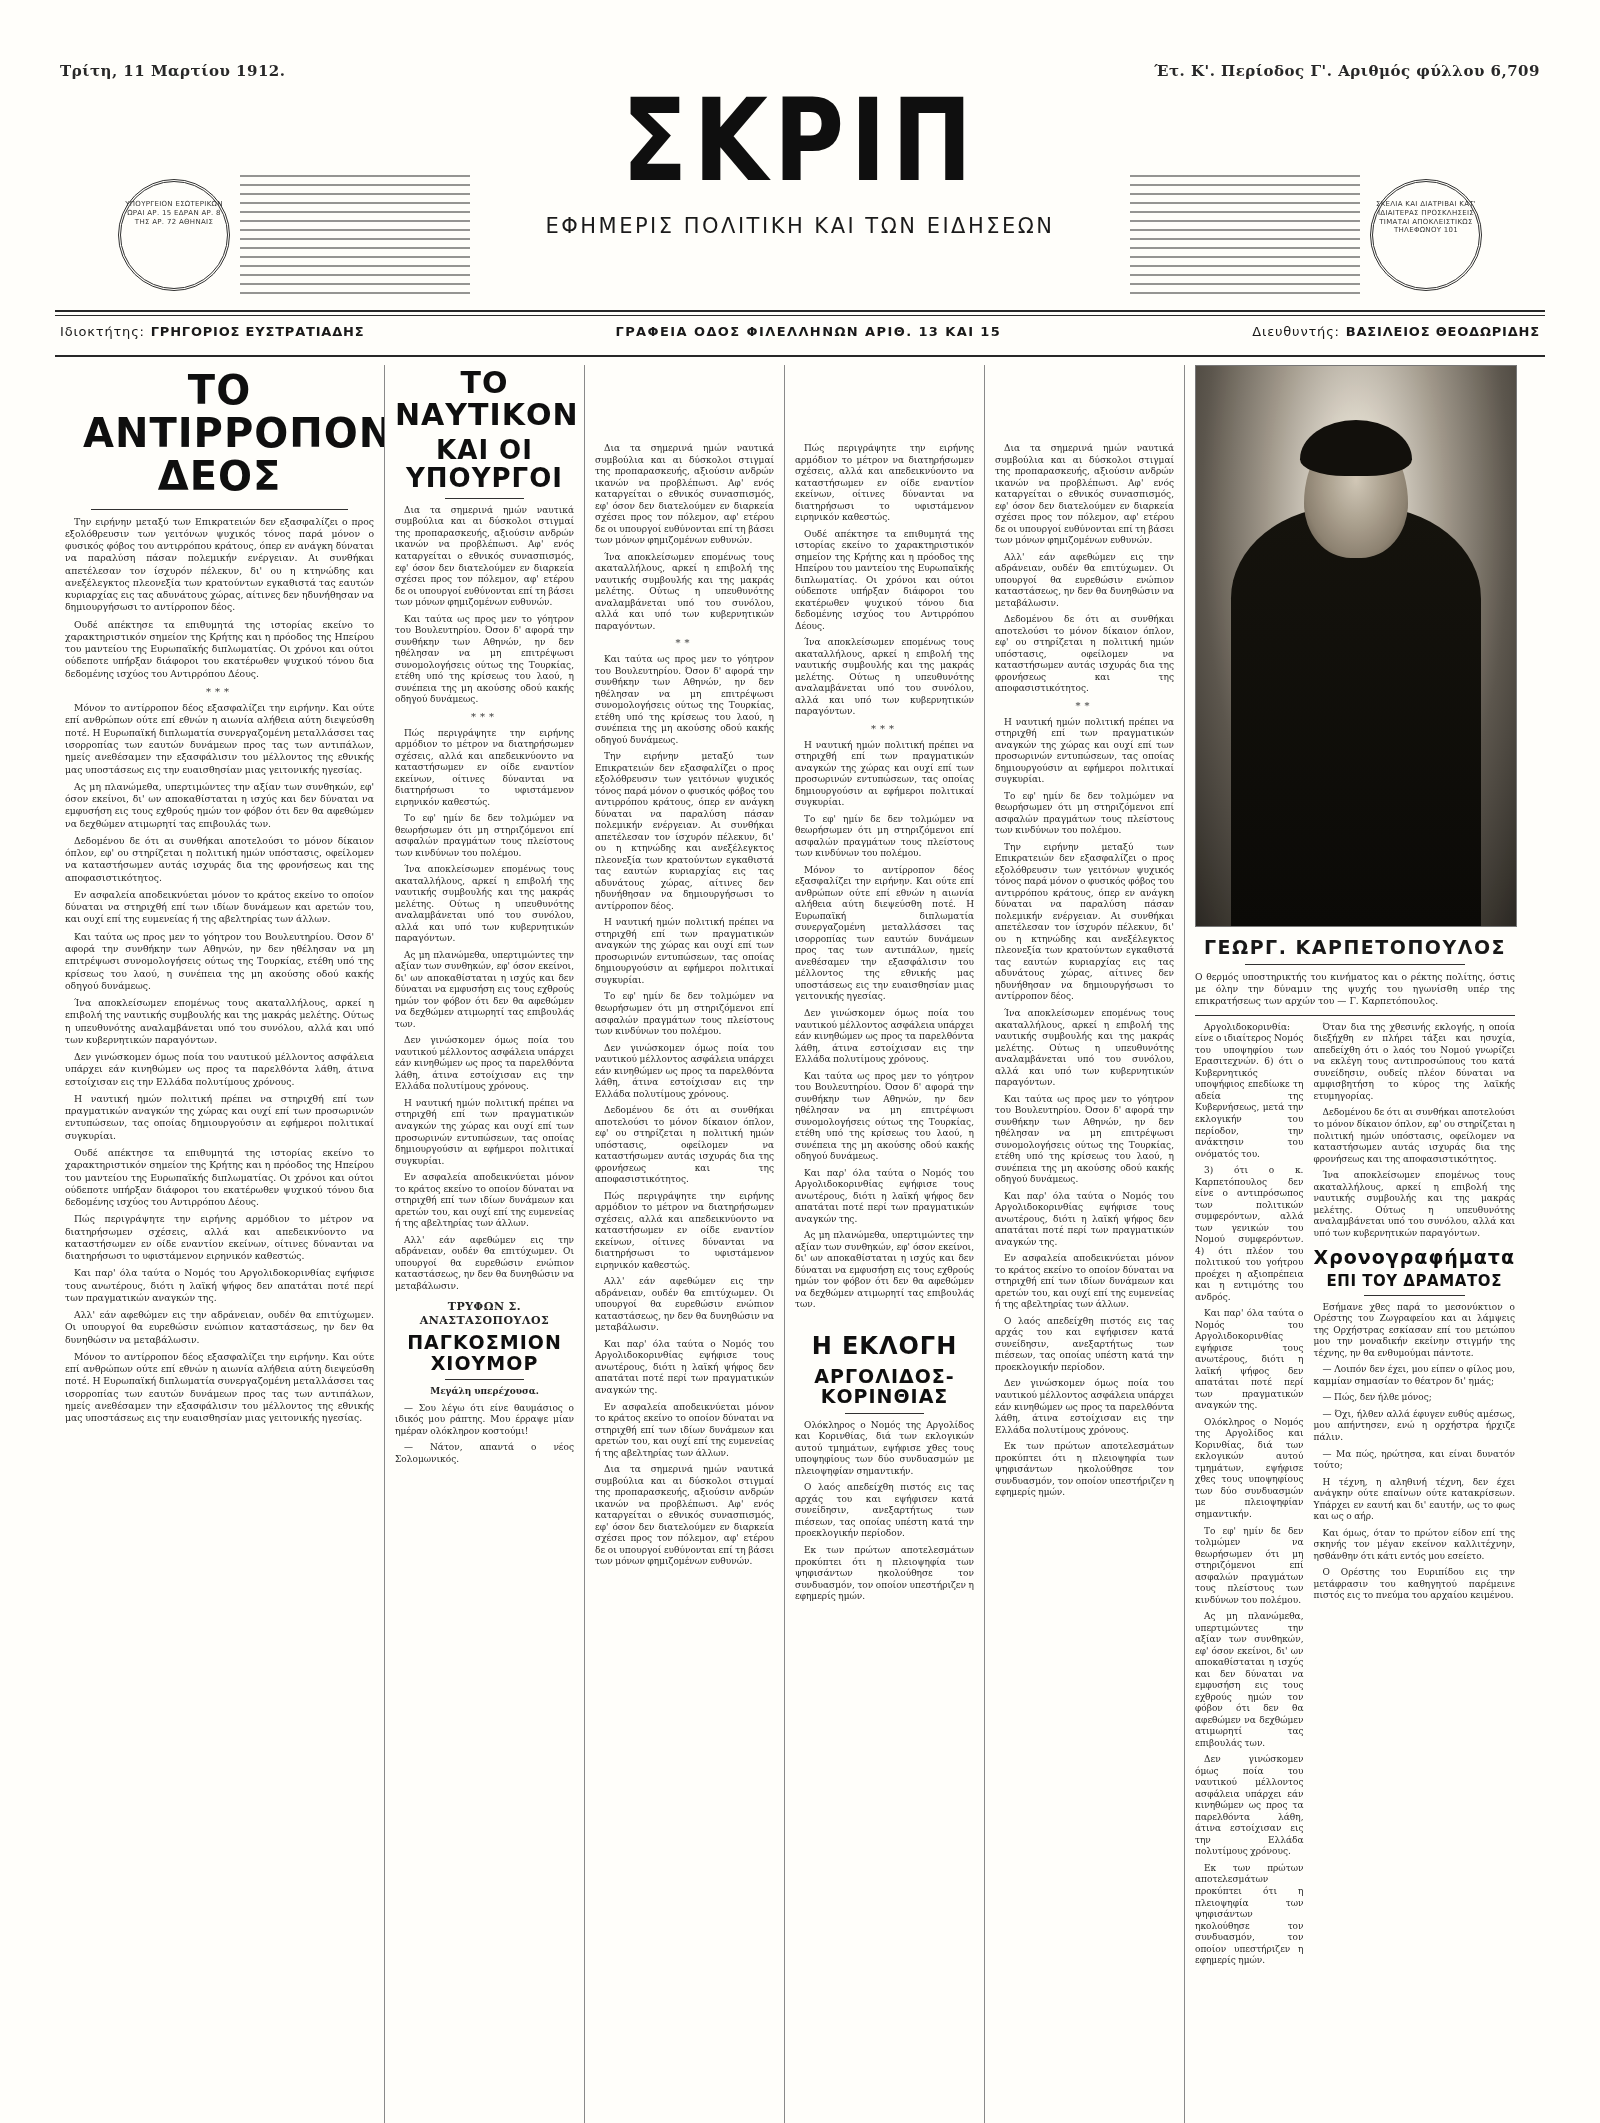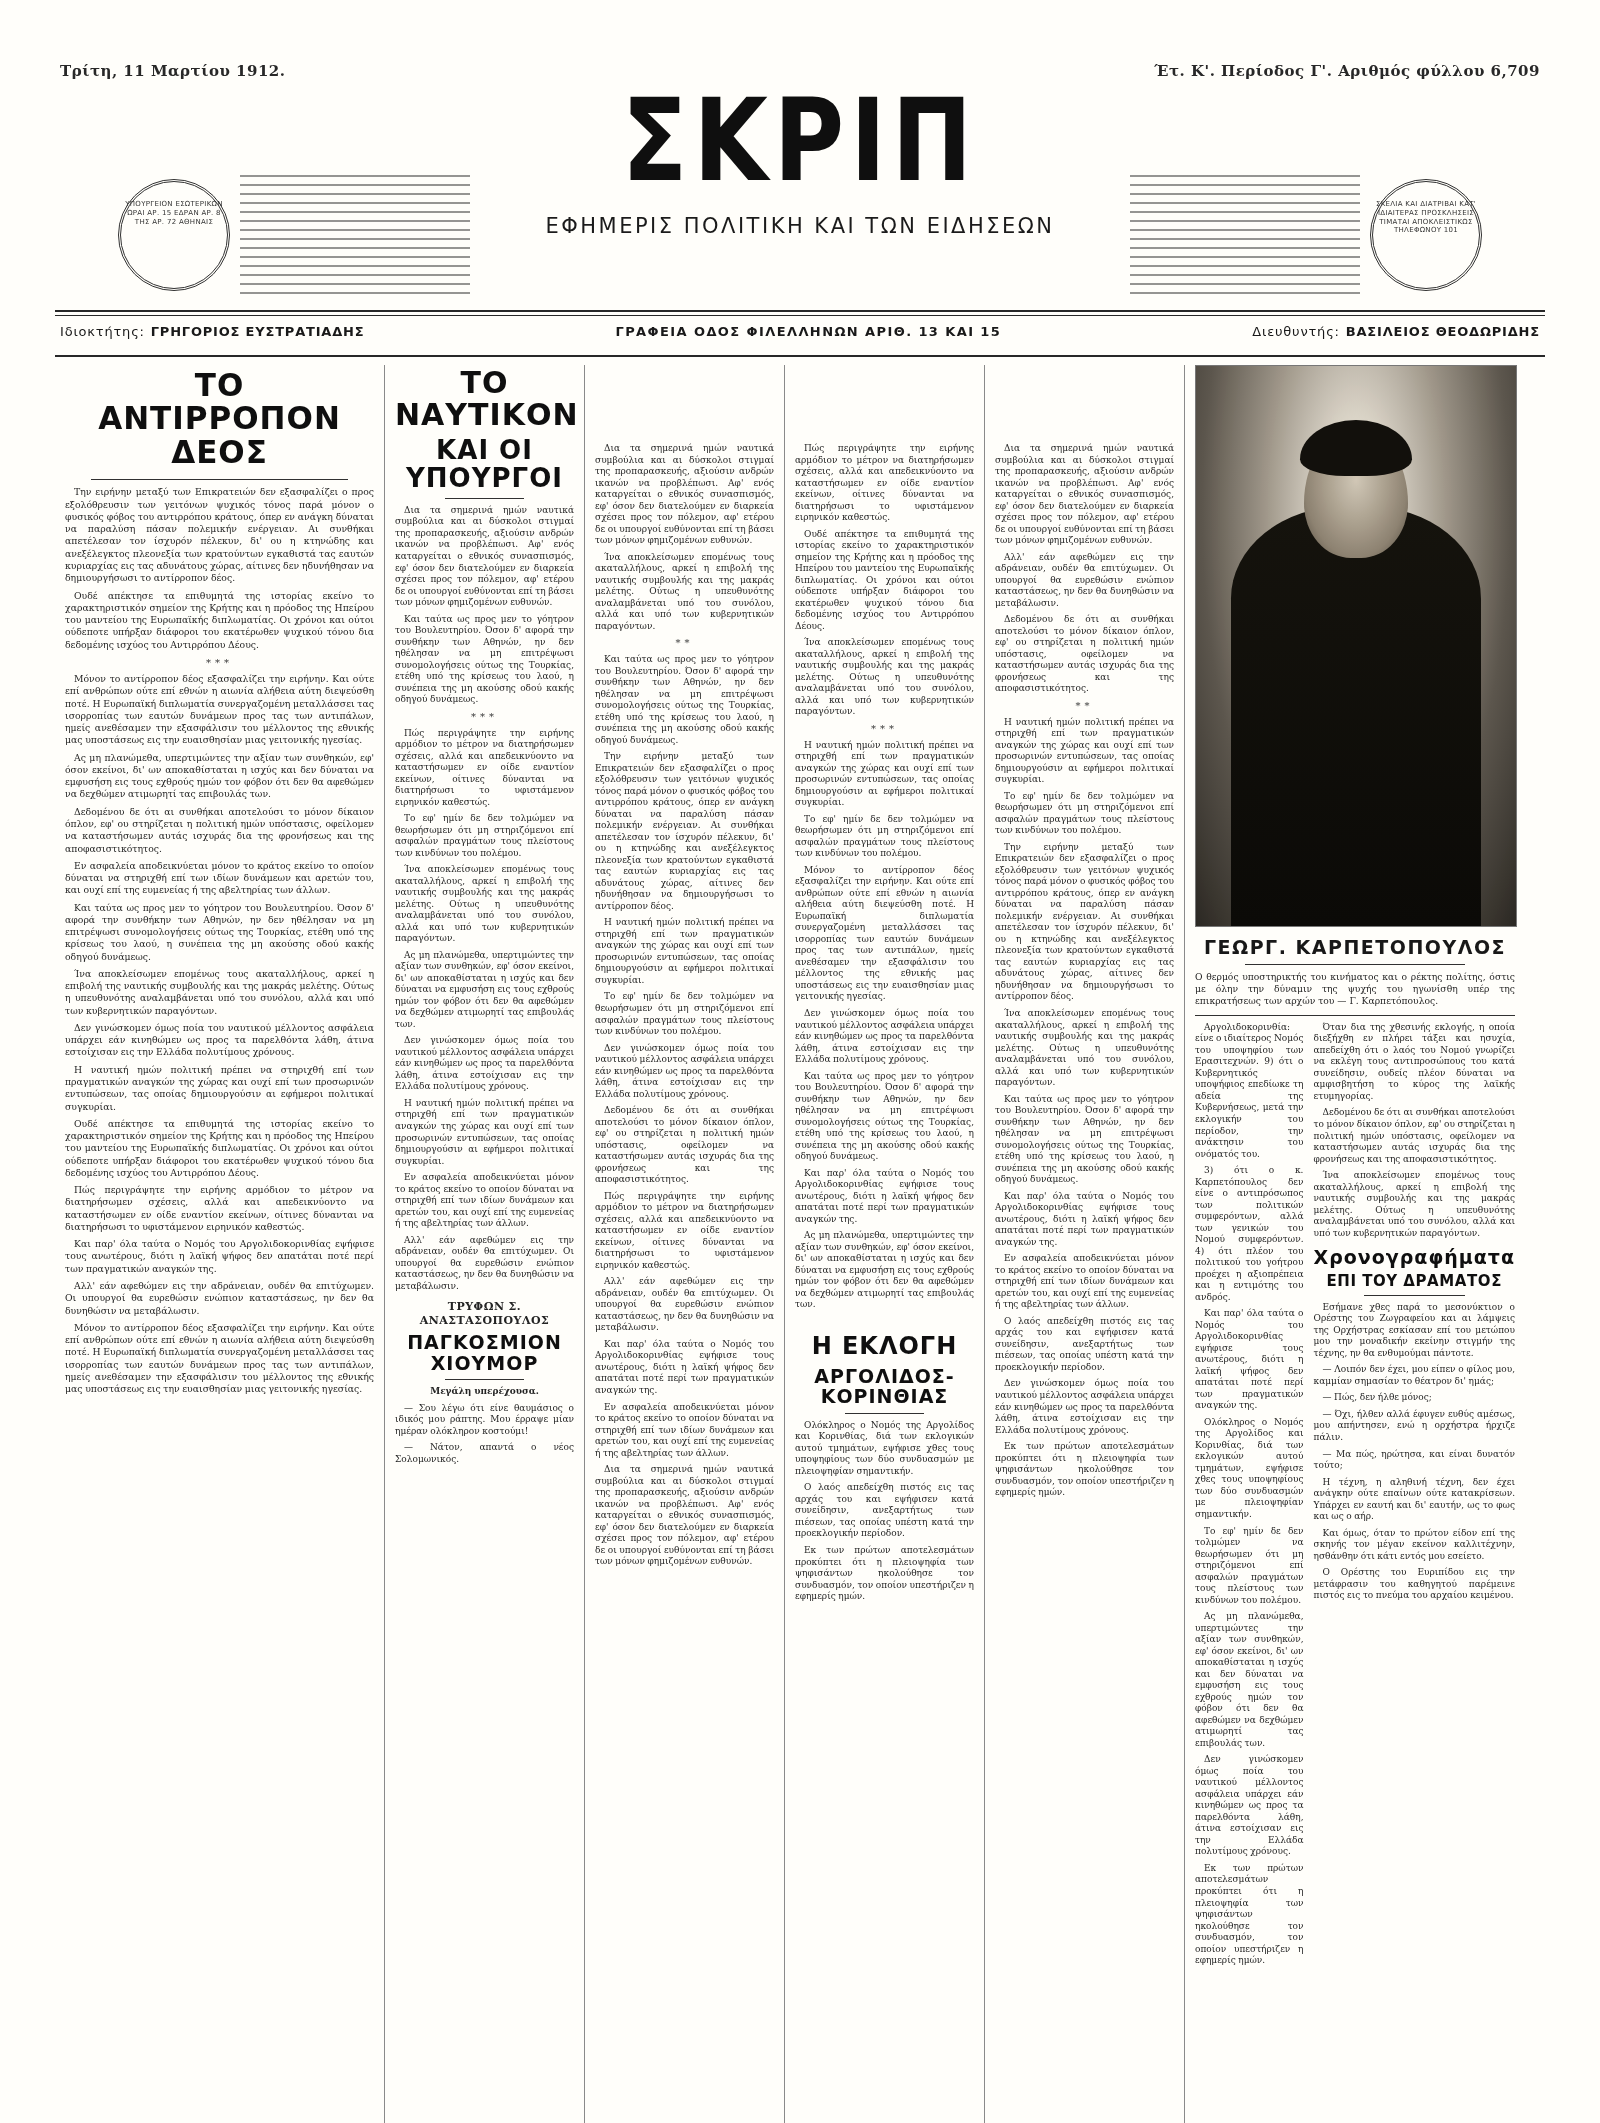--- a/index.html
+++ b/index.html
@@ -151,21 +151,21 @@
   .c6 { width: 200px; }
 
   .head {
     font-family: "DejaVu Sans", sans-serif;
     font-weight: bold;
     text-align: center;
     letter-spacing: 1px;
     color: #111;
     line-height: 1.08;
   }
-  .head.h1 { font-size: 31px; margin: 4px 18px 10px; }
+  .head.h1 { font-size: 40px; margin: 4px 18px 10px; }
   .head.h2 { font-size: 30px; margin: 2px 0 4px; }
   .head.h3 { font-size: 24px; margin: 2px 0 6px; }
   .head.h4 { font-size: 19px; margin: 4px 0 5px; }
   .head.h5 { font-size: 15px; margin: 4px 0 4px; letter-spacing: .6px;}
 
   .sep {
     border-top: 1.5px solid #333;
     margin: 6px 26px;
   }
   .sep.short { margin: 6px 50px; }
@@ -417,21 +417,21 @@
         </div>
         <div class="photo-caption">ΓΕΩΡΓ. ΚΑΡΠΕΤΟΠΟΥΛΟΣ</div>
         <div class="sep short"></div>
         <div class="caption-note">Ο θερμός υποστηρικτής του κινήματος και ο ρέκτης πολίτης, όστις με όλην την δύναμιν της ψυχής του ηγωνίσθη υπέρ της επικρατήσεως των αρχών του — Γ. Καρπετόπουλος.</div>
       </div>
 
       <div class="col-divider-h"></div>
 
       <div class="twocol-note">
         <div class="txt tight">
-          <p>Αργολιδοκορινθία: είνε ο ιδιαίτερος Νομός του υποψηφίου των Ερασιτεχνών. 9) ότι ο Κυβερνητικός υποψήφιος επεδίωκε τη αδεία της Κυβερνήσεως, μετά την εκλογικήν του περίοδον, την ανάκτησιν του ονόματός του.</p>
+          <p>Αργολιδοκορινθία: είνε ο ιδιαίτερος Νομός του υποψηφίου των Ερασιτεχνών. 6) ότι ο Κυβερνητικός υποψήφιος επεδίωκε τη αδεία της Κυβερνήσεως, μετά την εκλογικήν του περίοδον, την ανάκτησιν του ονόματός του.</p>
           <p>3) ότι ο κ. Καρπετόπουλος δεν είνε ο αντιπρόσωπος των πολιτικών συμφερόντων, αλλά των γενικών του Νομού συμφερόντων. 4) ότι πλέον του πολιτικού του γοήτρου προέχει η αξιοπρέπεια και η εντιμότης του ανδρός.</p>
           <p>Και παρ' όλα ταύτα ο Νομός του Αργολιδοκορινθίας εψήφισε τους ανωτέρους, διότι η λαϊκή ψήφος δεν απατάται ποτέ περί των πραγματικών αναγκών της.</p>
           <p>Ολόκληρος ο Νομός της Αργολίδος και Κορινθίας, διά των εκλογικών αυτού τμημάτων, εψήφισε χθες τους υποψηφίους των δύο συνδυασμών με πλειοψηφίαν σημαντικήν.</p>
           <p>Το εφ' ημίν δε δεν τολμώμεν να θεωρήσωμεν ότι μη στηριζόμενοι επί ασφαλών πραγμάτων τους πλείστους των κινδύνων του πολέμου.</p>
           <p>Ας μη πλανώμεθα, υπερτιμώντες την αξίαν των συνθηκών, εφ' όσον εκείνοι, δι' ων αποκαθίσταται η ισχύς και δεν δύναται να εμφυσήση εις τους εχθρούς ημών τον φόβον ότι δεν θα αφεθώμεν να δεχθώμεν ατιμωρητί τας επιβουλάς των.</p>
           <p>Δεν γινώσκομεν όμως ποία του ναυτικού μέλλοντος ασφάλεια υπάρχει εάν κινηθώμεν ως προς τα παρελθόντα λάθη, άτινα εστοίχισαν εις την Ελλάδα πολυτίμους χρόνους.</p>
           <p>Εκ των πρώτων αποτελεσμάτων προκύπτει ότι η πλειοψηφία των ψηφισάντων ηκολούθησε τον συνδυασμόν, τον οποίον υπεστήριζεν η εφημερίς ημών.</p>
         </div>
         <div class="txt tight">
           <p>Όταν δια της χθεσινής εκλογής, η οποία διεξήχθη εν πλήρει τάξει και ησυχία, απεδείχθη ότι ο λαός του Νομού γνωρίζει να εκλέγη τους αντιπροσώπους του κατά συνείδησιν, ουδείς πλέον δύναται να αμφισβητήση το κύρος της λαϊκής ετυμηγορίας.</p>

